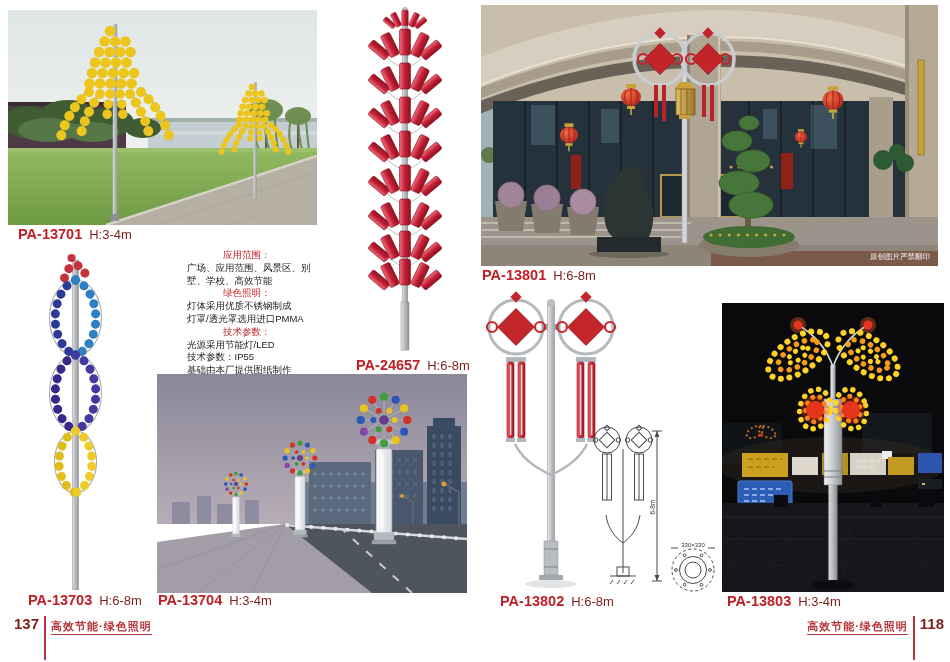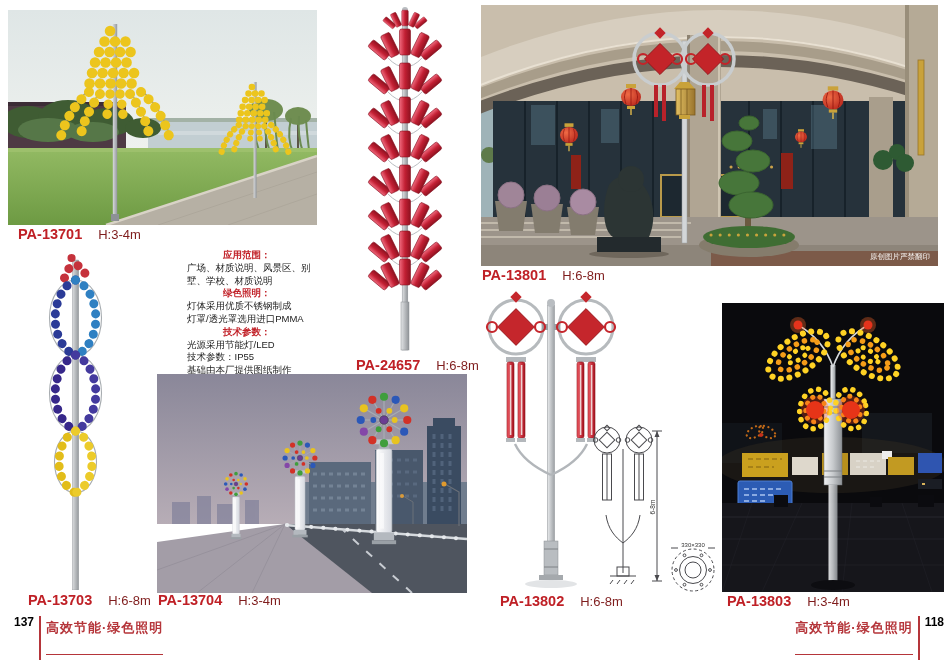--- a/index.html
+++ b/index.html
@@ -1,28 +1,28 @@
 <!DOCTYPE html>
 <html><head>
 <meta charset="utf-8">
 <style>
   html,body{margin:0;padding:0;background:#e8e8e8;}
   .page{position:relative;width:950px;height:662px;background:#ffffff;overflow:hidden;
         font-family:"Liberation Sans",sans-serif;margin:0 auto;}
   .photo{position:absolute;}
-  .plabel{position:absolute;display:flex;gap:16px;align-items:baseline;white-space:nowrap;}
+  .plabel{position:absolute;display:flex;gap:7px;align-items:baseline;white-space:nowrap;}
   .plabel .code{color:#bf2026;font-weight:bold;font-size:14.5px;}
   .plabel .hgt{color:#7f1d1d;font-size:13px;}
   .info{position:absolute;left:187px;top:249px;width:160px;font-size:9.5px;line-height:12.8px;color:#222;}
-  .info .hd{color:#c2232a;font-weight:bold;padding-left:36px;}
+  .info .hd{color:#c2232a;font-weight:normal;padding-left:36px;}
   .footer{position:absolute;display:flex;align-items:flex-start;}
-  .footer .pn{font-size:12px;font-weight:bold;color:#000000;line-height:1.1;}
+  .footer .pn{font-size:15px;font-weight:bold;color:#7f1d1d;line-height:1.1;}
   .footer .vline{width:2px;height:44px;background:#b5353a;margin:0 5px;}
-  .footer .slog{font-size:13px;font-weight:bold;color:#b5353a;letter-spacing:1px;
-                border-bottom:1px solid #b5353a;padding-bottom:17px;margin-top:3px;white-space:nowrap;}
+  .footer .slog{font-size:11px;font-weight:bold;color:#b5353a;letter-spacing:1px;
+                border-bottom:1px solid #b5353a;padding-bottom:0;margin-top:3px;white-space:nowrap;}
   .fl{left:14px;top:616px;}
   .fr{right:6px;top:616px;}
   svg{display:block;}
 </style>
 </head>
 <body>
 
 <div class="page">
 
   <svg class="photo" style="left:8px;top:10px" width="309" height="215" viewBox="0 0 309 215">
@@ -167,22 +167,22 @@
     <use href="#tier702" transform="translate(45,242)"></use>
       <use href="#tier702" transform="translate(45,270)"></use>
   </svg>
   <div class="plabel" style="left:356px;top:357px">
     <span class="code">PA-24657</span>
     <span class="hgt">H:6-8m</span>
   </div>
 
   <div class="info">
     <div class="hd">应用范围：</div>
-    <div>广场、材质说明、风景区、别</div>
-    <div>墅、学校、材质说明</div>
+    <div>广场、应用范围、风景区、别</div>
+    <div>墅、学校、高效节能</div>
     <div class="hd">绿色照明：</div>
     <div>灯体采用优质不锈钢制成</div>
     <div>灯罩/透光罩选用进口PMMA</div>
     <div class="hd">技术参数：</div>
     <div>光源采用节能灯/LED</div>
     <div>技术参数：IP55</div>
     <div>基础由本厂提供图纸制作</div>
   </div>
 
   <svg class="photo" style="left:28px;top:250px" width="95" height="340" viewBox="0 0 95 340">

